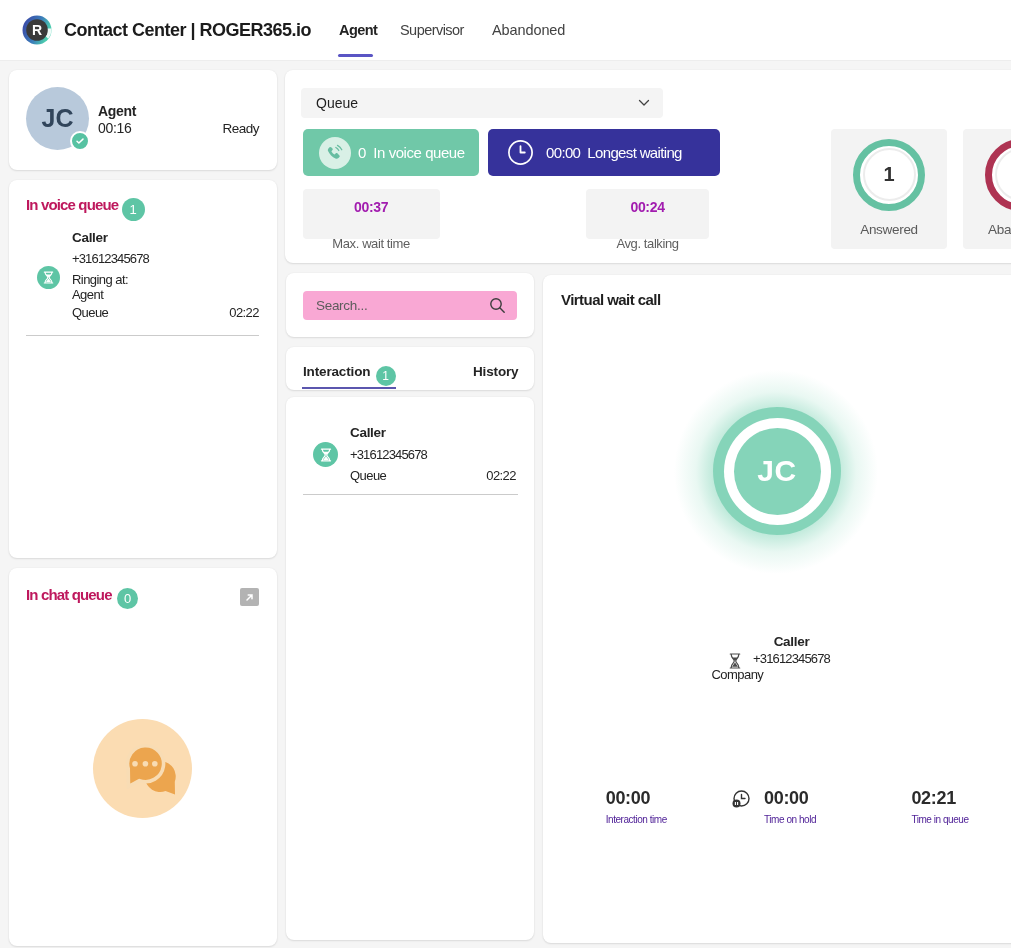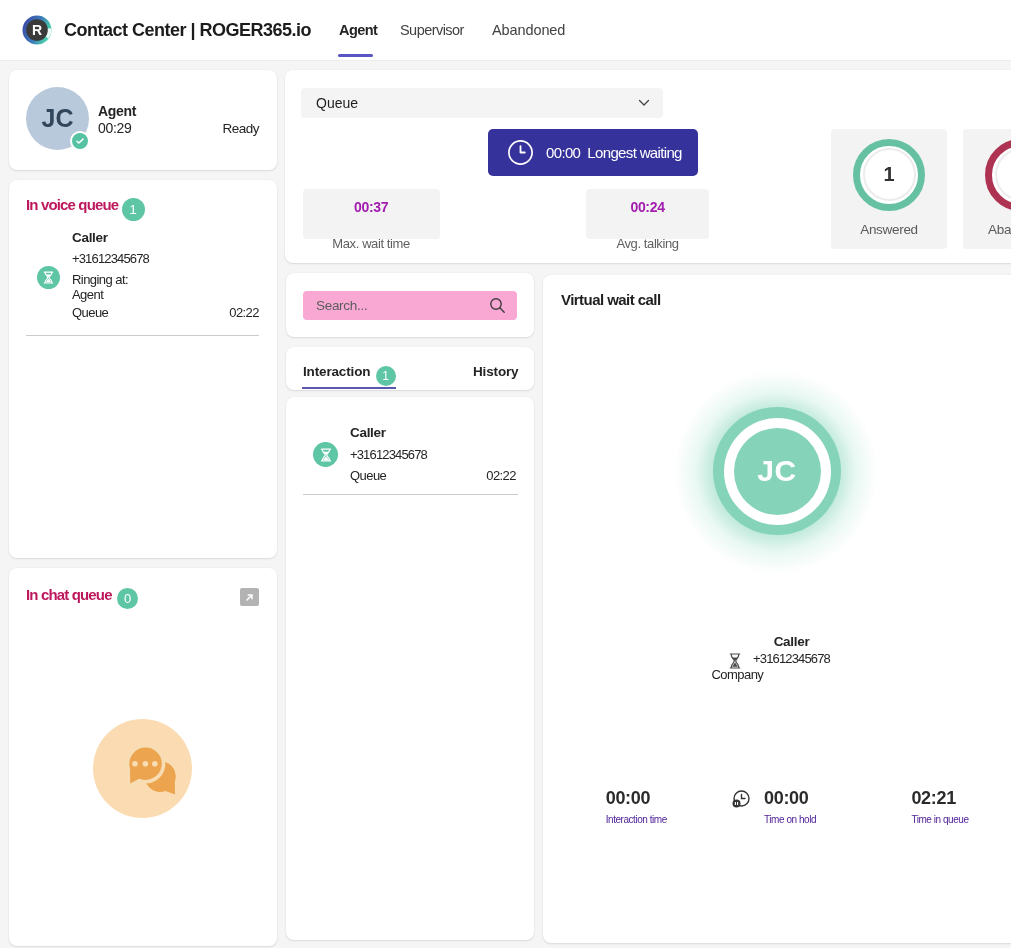--- a/index.html
+++ b/index.html
@@ -52,21 +52,21 @@
     background:#fbdcb2; display:flex; align-items:center; justify-content:center; }
 
   
   #topcard { left:285px; top:70px; width:760px; height:193px; }
   #qselect { position:absolute; left:16px; top:18px; width:362px; height:30px; background:#f4f4f4;
     border-radius:4px; font-size:14px; color:#1f1f1f;
     line-height:30px; padding-left:15px; }
   .bigbtn { position:absolute; top:59px; height:47px; border-radius:5px; display:flex;
     align-items:center; color:#fff; font-size:15px; white-space:nowrap; }
   #btn-voice { left:18px; width:176px; background:#70c8a8; }
-  #btn-wait { left:203px; width:210px; background:#36329b; }
+  #btn-wait { left:203px; width:232px; background:#36329b; }
   .statbox { position:absolute; top:119px; height:50px; background:#f3f3f3; border-radius:4px;
     text-align:center; padding-top:10px; }
   .statbox .v { font-size:14px; font-weight:700; color:#a21caf; letter-spacing:-0.3px; }
   .statbox .l { font-size:13px; color:#5f5f5f; margin-top:21px; letter-spacing:-0.4px;}
   .ringbox { position:absolute; top:58.5px; width:116px; height:120px; background:#f3f3f3;
     border-radius:4px; }
   .ring { position:absolute; left:50%; top:10px; transform:translateX(-50%); width:72px; height:72px;
     border-radius:50%; border:7px solid #65c1a2; background:#fff; }
   .ring .inner { position:absolute; inset:2.5px; border:2px solid #ececec; border-radius:50%;
     display:flex; align-items:center; justify-content:center; font-size:20px; font-weight:700; color:#333; }
@@ -120,21 +120,21 @@
 </div>
 
 <div class="card" id="agentcard">
   <div id="avatar">JC</div>
   <div id="avatar-badge">
     <svg width="12" height="12" viewBox="0 0 14 14">
         <path d="M3.5 7.2 l2.2 2.2 L10.5 4.8" stroke="#fff" stroke-width="1.7" fill="none" stroke-linecap="round" stroke-linejoin="round"></path>
       </svg>
   </div>
   <div id="agent-name">Agent</div>
-  <div id="agent-time">00:29</div>
+  <div id="agent-time">00:16</div>
   <div id="agent-state">Ready</div>
 </div>
 
 <div class="card" id="voicecard">
   <div class="cardhead" style="top:16px;">In voice queue</div>
   <div class="teal-badge" style="left:112.5px; top:17.5px; width:23px; height:23px;">1</div>
   <div class="entry-avatar" style="left:28px; top:86px;">
     <svg width="13" height="13" viewBox="0 0 16 16">
         <path d="M2.8 1.3 h10.4 M2.8 14.7 h10.4 M3.8 1.8 c0 3.6 3.3 3.8 3.3 6.2 s-3.3 2.6 -3.3 6.2 M12.2 1.8 c0 3.6 -3.3 3.8 -3.3 6.2 s3.3 2.6 3.3 6.2" stroke="#fff" stroke-width="1.4" fill="none" stroke-linecap="round"></path>
         <path d="M4.6 4.2 h6.8 L8 8 z M8 9.3 l3.3 4.4 h-6.6 z" fill="#fff"></path>
@@ -166,20 +166,29 @@
       <circle cx="44.8" cy="22.7" r="2.8" fill="#f8dcb4"></circle>
     </svg>
   </div>
 </div>
 
 <div class="card" id="topcard">
   <div id="qselect">Queue
     <svg class="abs" style="right:13px;top:9px;" width="12" height="12" viewBox="0 0 12 12">
         <path d="M1.5 3.5 L6 8 L10.5 3.5" stroke="#424242" stroke-width="1.3" fill="none" stroke-linecap="round" stroke-linejoin="round"></path>
       </svg>
+  </div>
+  <div class="bigbtn" id="btn-voice">
+    <span style="display:flex;align-items:center;justify-content:center;width:32px;height:32px;border-radius:50%;background:#d9f0e6;margin-left:16px;flex:none;">
+      <svg width="19" height="19" viewBox="0 0 19 19">
+          <path d="M4.4 3.4 l2.1 2.1 c0.45 0.45 0.45 1.1 0 1.55 l-1.1 1.1 c0.65 1.45 1.85 2.65 3.3 3.3 l1.1-1.1 c0.45-0.45 1.1-0.45 1.55 0 l2.1 2.1 c0.45 0.45 0.45 1.1 0 1.55 l-1 1 c-0.75 0.75-1.95 1-2.95 0.55 -3.3-1.45-6-4.15-7.45-7.45 -0.45-1-0.2-2.2 0.55-2.95 l1-1 c0.45-0.45 1.45-0.2 1.9 0.25z" fill="#67bda1"></path>
+          <path d="M11.6 4.1 c1.3 0.65 2.35 1.7 3 3 M13.3 2 c1.85 1 3.35 2.5 4.3 4.35" stroke="#67bda1" stroke-width="1.2" fill="none" stroke-linecap="round" transform="translate(-1.8 0.4)"></path>
+        </svg>
+    </span>
+    <span style="margin-left:7px;letter-spacing:-0.45px;">0&nbsp;&nbsp;In voice queue</span>
   </div>
   <div class="bigbtn" id="btn-wait">
     <svg style="margin-left:20px;flex:none;" width="25" height="25" viewBox="0 0 25 25">
         <circle cx="12.5" cy="12.5" r="11.6" stroke="#fff" stroke-width="1.7" fill="none"></circle>
         <path d="M12.5 6.2 V12.5 H16.8" stroke="#fff" stroke-width="1.8" fill="none" stroke-linecap="round" stroke-linejoin="round"></path>
       </svg>
     <span style="margin-left:13px;letter-spacing:-0.65px;">00:00&nbsp;&nbsp;Longest waiting</span>
   </div>
   <div class="statbox" style="left:17.6px; width:137px;">
       <div class="v">00:37</div>

